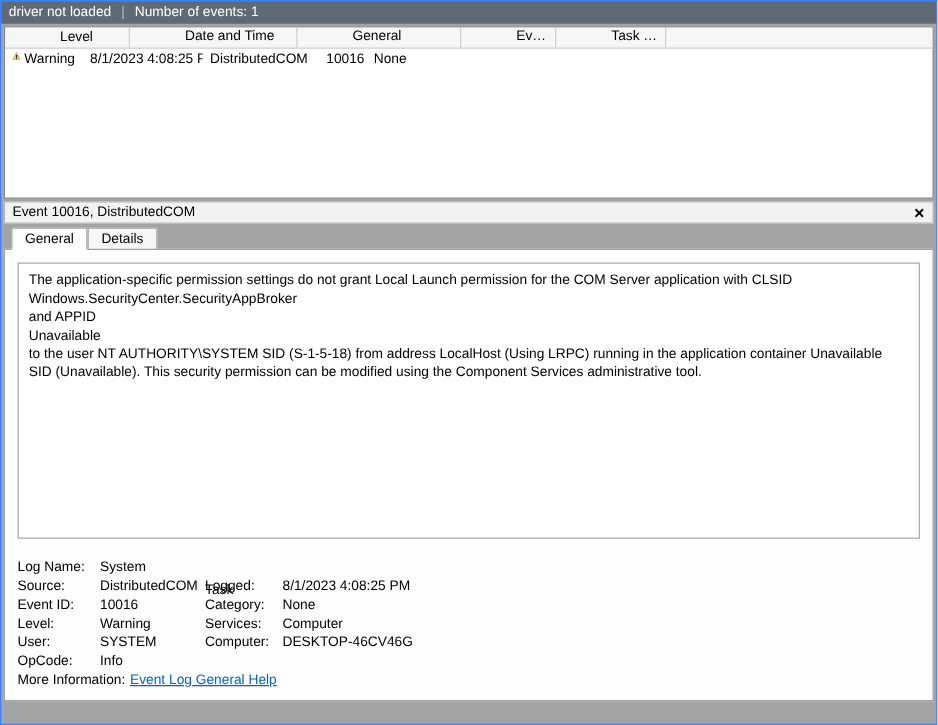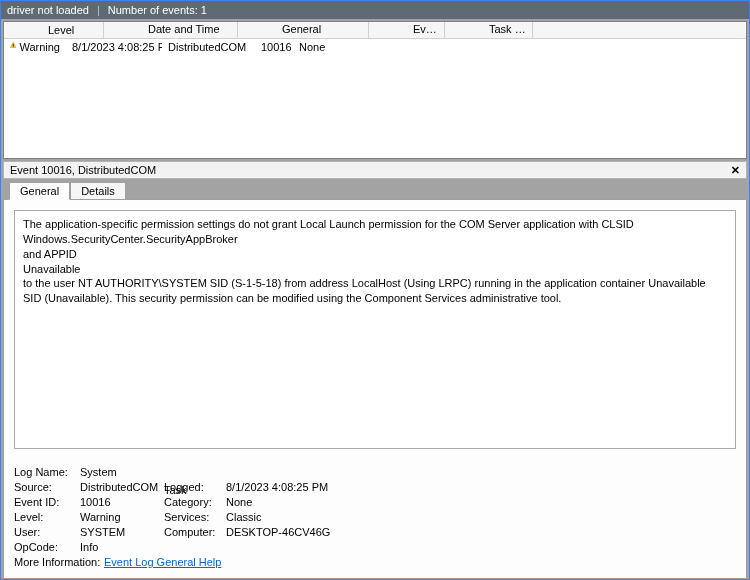--- a/index.html
+++ b/index.html
@@ -22,21 +22,21 @@
   .warn-icon { width:10px; height:10px; }
   .warn-icon svg { display:block; }
 
   .detail-bar { background: #f2f2f2; border: 1px solid #b4b4b4; margin: 0 2px; height: 18px; display:flex; align-items:center; padding: 0 6px; font-size:11px; justify-content: space-between; }
   .close-x { font-family: Arial; font-weight:bold; cursor:default; }
 
   .tabs { display:flex; margin: 2px 2px 0 8px; position:relative; top:1px; }
   .tab { border:1px solid #a0a0a0; background:#f6f6f6; padding:2px 10px; font-size:11px; margin-right:0px; border-bottom:1px solid #a0a0a0; }
   .tab.active { background:#fdfdfd; border-bottom:1px solid #fdfdfd; }
 
-  .tab-body { flex:1; border:1px solid #a0a0a0; margin:0 2px 0 2px; background:#fdfdfd; padding:10px; display:flex; flex-direction:column; overflow:hidden; }
+  .tab-body { flex:1; border:1px solid #a0a0a0; margin:0 2px 18px 2px; background:#fdfdfd; padding:10px; display:flex; flex-direction:column; overflow:hidden; }
 
   .msgbox { border:1px solid #a9a9a9; background:#fff; padding:6px 8px; font-size:11px; height: 250px; overflow:hidden; line-height:1.35; }
 
   .props { margin-top:14px; font-size:11px; }
   .prow { display:flex; height:15px; align-items:flex-end; }
   .pk { width:66px; }
   .pv { width:84px; }
   .pk2 { width:62px; }
   .pv2 { }
   .link { color:#0066cc; text-decoration:underline; cursor:default; }
@@ -109,21 +109,21 @@
       <div class="prow">
         <span class="pk">Event ID:</span>
         <span class="pv">10016</span>
         <span class="pk2">Task Category:</span>
         <span class="pv2">None</span>
       </div>
       <div class="prow">
         <span class="pk">Level:</span>
         <span class="pv">Warning</span>
         <span class="pk2">Services:</span>
-        <span class="pv2">Classic</span>
+        <span class="pv2">Computer</span>
       </div>
       <div class="prow">
         <span class="pk">User:</span>
         <span class="pv">SYSTEM</span>
         <span class="pk2">Computer:</span>
         <span class="pv2">DESKTOP-46CV46G</span>
       </div>
       <div class="prow">
         <span class="pk">OpCode:</span>
         <span class="pv">Info</span>

